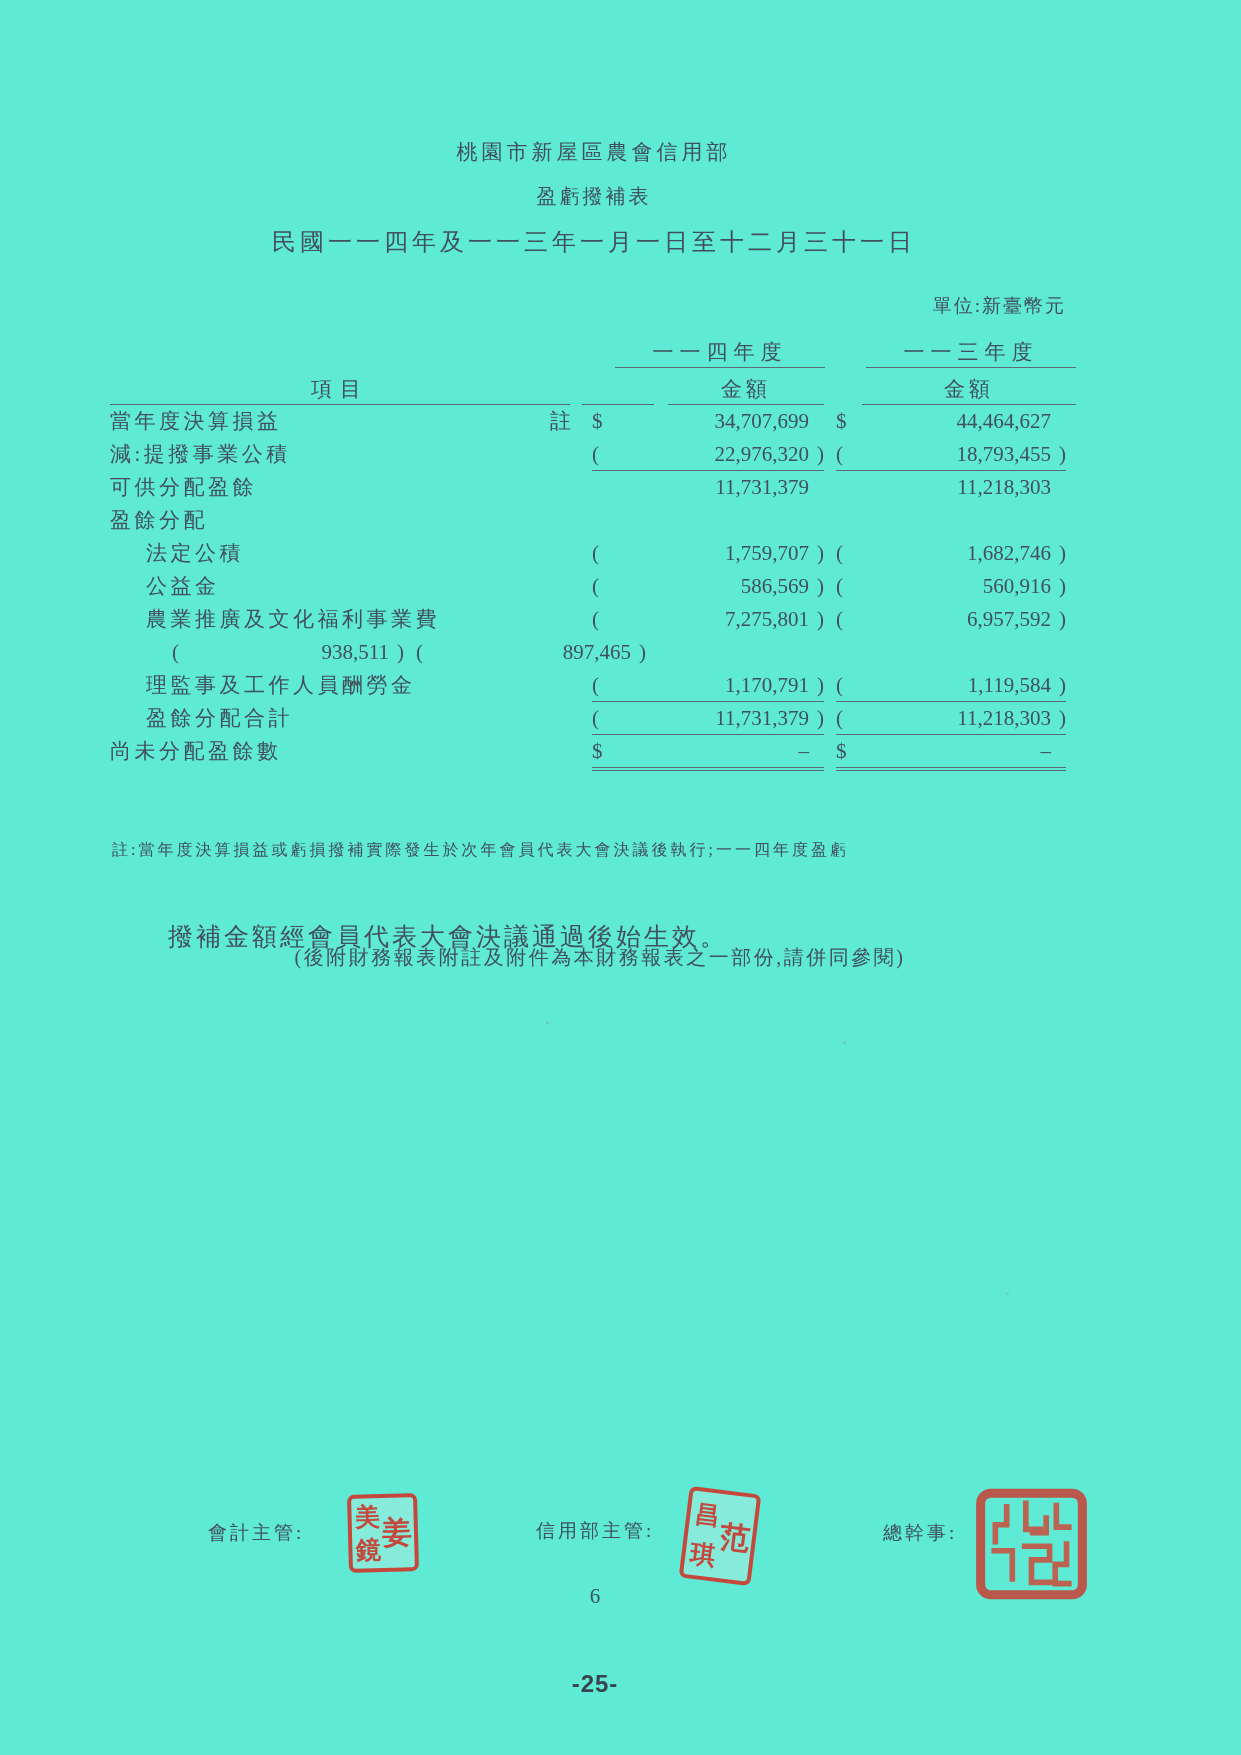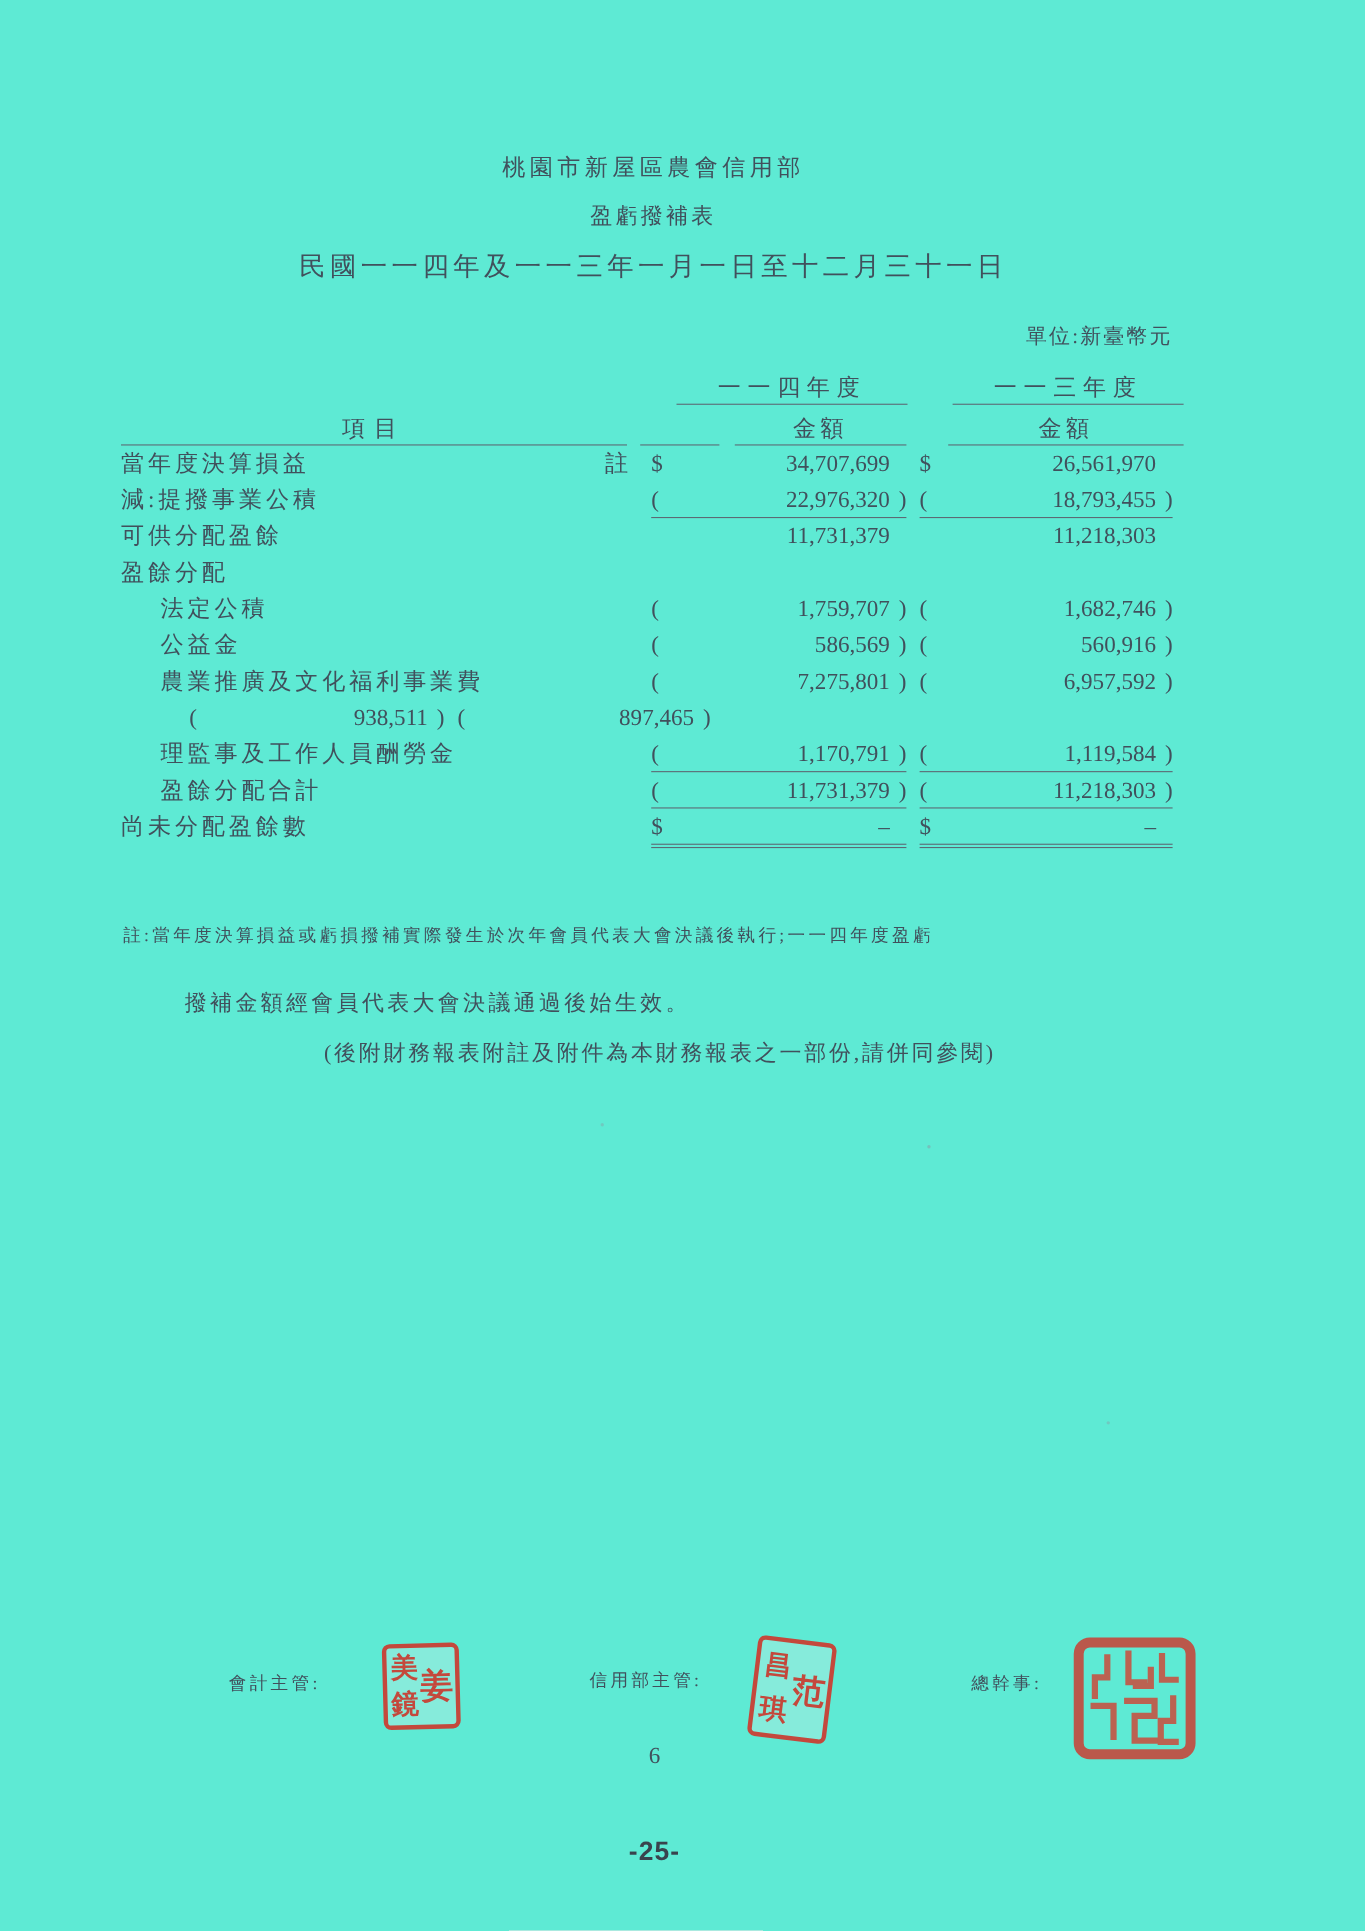--- a/index.html
+++ b/index.html
@@ -39,24 +39,24 @@
   .grp1{width:232px;}
   .grp2{width:230px;}
   .gsp{width:12px;}
   .sym{width:22px;text-align:left;}
   .num{flex:1;text-align:right;}
   .cls{width:15px;text-align:right;}
   .u1 .grp{border-bottom:1.5px solid #5c6a74;}
   .u2 .grp{border-bottom:4px double #5c6a74;}
   
   .note1{position:absolute;left:112px;top:840px;width:1000px;font-size:16px;letter-spacing:3px;white-space:nowrap;}
-  .note2{position:absolute;left:168px;top:898px;font-size:20px;letter-spacing:3px;white-space:nowrap;}
+  .note2{position:absolute;left:168px;top:920px;font-size:25px;letter-spacing:3px;white-space:nowrap;}
   .attach{position:absolute;left:240px;top:944px;width:720px;text-align:center;font-size:20px;letter-spacing:2.5px;white-space:nowrap;}
   
-  .sig-label{position:absolute;font-size:16px;letter-spacing:3px;white-space:nowrap;}
+  .sig-label{position:absolute;font-size:19px;letter-spacing:3px;white-space:nowrap;}
   .sig-acc{left:208px;top:1520px;}
   .sig-credit{left:536px;top:1518px;}
   .sig-gm{left:883px;top:1520px;}
   .stamp{
     position:absolute;display:flex;box-sizing:border-box;
     border:4px solid #c4483c;border-radius:7px;
     color:#c4483c;background:rgba(255,240,238,0.25);
     padding:2px;justify-content:space-between;
   }
   .stamp-acc{left:348px;top:1494px;width:70px;height:78px;transform:rotate(-1.5deg);}
@@ -101,21 +101,21 @@
         <div class="c-label">當年度決算損益</div>
         <div class="c-note">註</div>
         <div class="grp grp1">
             <span class="sym">$</span>
             <span class="num">34,707,699</span>
             <span class="cls"></span>
           </div>
         <div class="gsp"></div>
         <div class="grp grp2">
             <span class="sym">$</span>
-            <span class="num">26,561,970</span>
+            <span class="num">44,464,627</span>
             <span class="cls"></span>
           </div>
       </div>
 
       <div class="trow u1">
         <div class="c-label">減:提撥事業公積</div>
         <div class="c-note"></div>
         <div class="grp grp1">
             <span class="sym">(</span>
             <span class="num">22,976,320</span>

